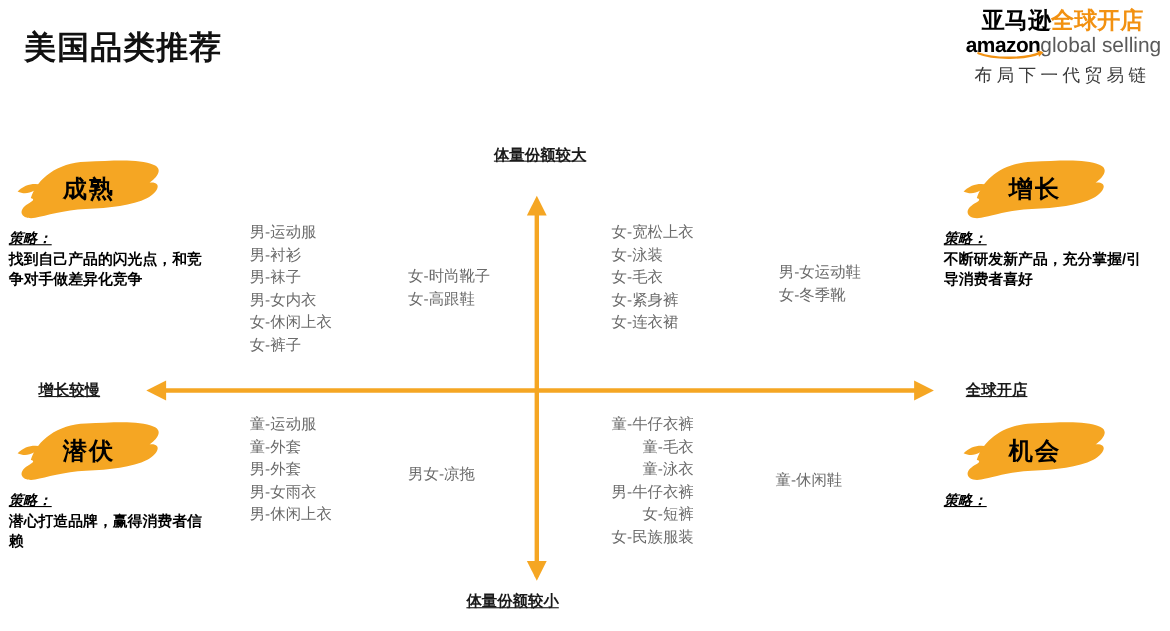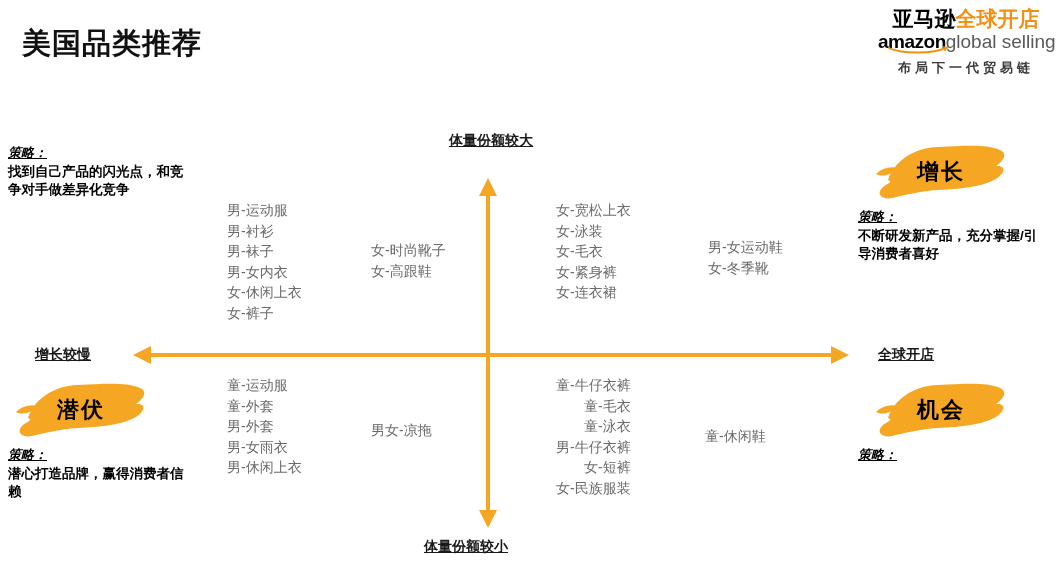--- a/index.html
+++ b/index.html
@@ -66,23 +66,23 @@
   }
   .logo-swoosh {
     position: absolute;
     left: 3px;
     top: 15px;
     width: 76px;
     height: 8px;
   }
   .logo-tagline {
     margin-top: 7px;
-    font-size: 13px;
+    font-size: 16px;
     color: #3a3a3a;
-    font-weight: bold;
+    font-weight: normal;
     letter-spacing: 4px;
     white-space: nowrap;
   }
 
   
   .axis-svg {
     position: absolute;
     left: 0; top: 0;
     width: 1064px;
     height: 574px;
@@ -196,20 +196,27 @@
     <path d="M133 355 L151 346 L151 364 Z" fill="#F5A623"></path>
     <path d="M849 355 L831 346 L831 364 Z" fill="#F5A623"></path>
   </svg>
 
   <div class="axis-label" id="axis-label-top">体量份额较大</div>
   <div class="axis-label" id="axis-label-bottom">体量份额较小</div>
   <div class="axis-label" id="axis-label-left">增长较慢</div>
   <div class="axis-label" id="axis-label-right">全球开店</div>
 
   <div class="quad-block" id="quad-mature">
+    <div class="brush">
+      <svg width="146" height="64" viewBox="0 0 146 64">
+        <path d="M20 40 C26 22, 44 8, 70 7 C96 6, 118 4, 132 10 C141 14, 134 22, 128 26 C140 25, 136 35, 126 40 C112 47, 92 49, 70 50 C50 51, 34 56, 24 58 C14 60, 8 54, 14 48 C18 44, 26 42, 20 40 Z" fill="#F5A623"></path>
+        <path d="M8 34 C14 28, 22 26, 30 28 C24 34, 16 38, 8 34 Z" fill="#F5A623"></path>
+      </svg>
+      <div class="brush-label">成熟</div>
+    </div>
     <div class="strategy">
       <span class="strategy-title">策略：</span>
       <div class="strategy-body">找到自己产品的闪光点，和竞争对手做差异化竞争</div>
     </div>
   </div>
 
   <div class="quad-block" id="quad-growth">
     <div class="brush">
       <svg width="146" height="64" viewBox="0 0 146 64">
         <path d="M20 40 C26 22, 44 8, 70 7 C96 6, 118 4, 132 10 C141 14, 134 22, 128 26 C140 25, 136 35, 126 40 C112 47, 92 49, 70 50 C50 51, 34 56, 24 58 C14 60, 8 54, 14 48 C18 44, 26 42, 20 40 Z" fill="#F5A623"></path>

